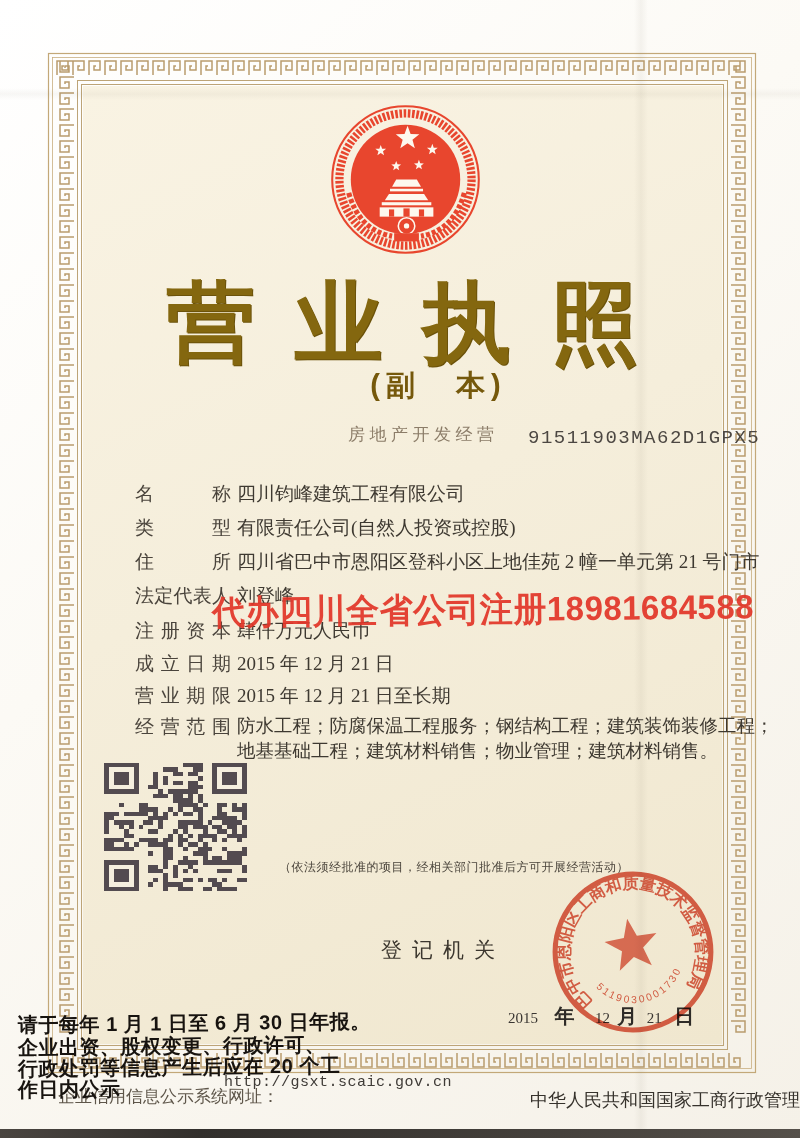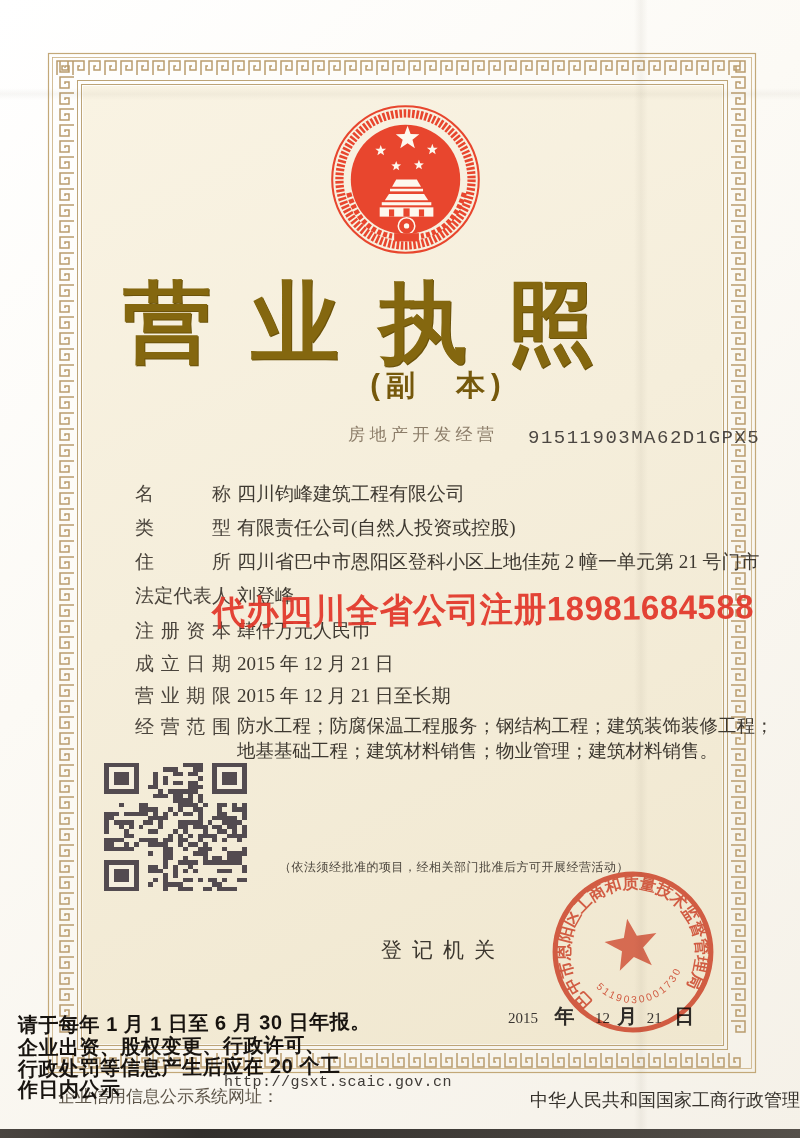--- a/index.html
+++ b/index.html
@@ -7,21 +7,21 @@
     font-family:"Liberation Sans",sans-serif;
     background:linear-gradient(140deg,#ffffff 0%,#fcfaf5 40%,#f5f1e8 100%);}
   .abs{position:absolute;}
   
   #cream{left:83px;top:86px;width:639px;height:958px;
     background:linear-gradient(155deg,#f9f3e3 0%,#f5eedb 45%,#f0e7cf 100%);}
   #frame{left:0;top:0;width:800px;height:1138px;pointer-events:none;}
   
   #emblem{left:327px;top:100px;}
   
-  #title{left:83px;top:264px;width:639px;
+  #title{left:83px;top:264px;width:639px;text-align:center;
     font-size:88px;font-weight:bold;color:#84670f;letter-spacing:40px;padding-left:40px;box-sizing:border-box;
     text-shadow:1px 1px 0 #6b520a;white-space:nowrap;}
   #subtitle{left:83px;top:366px;width:639px;text-align:center;
     font-size:29px;font-weight:bold;color:#75580b;letter-spacing:6px;padding-left:36px;}
   #cc-label{left:348px;top:423px;font-size:17px;color:#8b7c68;letter-spacing:4.5px;}
   #cc-value{left:528px;top:427px;font-family:Liberation Mono, monospace;font-size:19px;
     color:#4c4742;letter-spacing:1.5px;}
   
   .row{position:absolute;left:135px;width:660px;display:flex;align-items:flex-start;
     font-size:19px;color:#45403a;}

